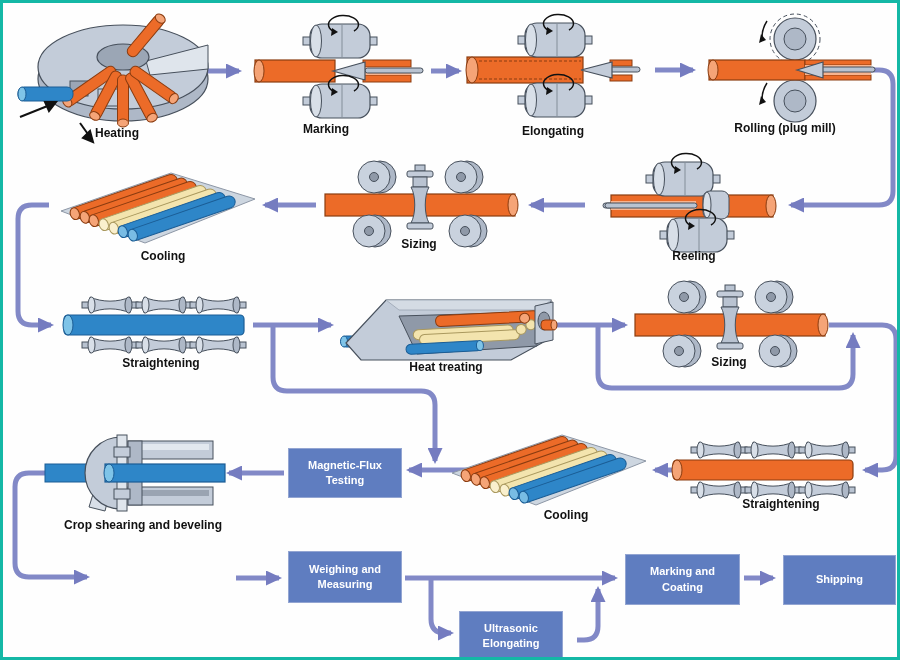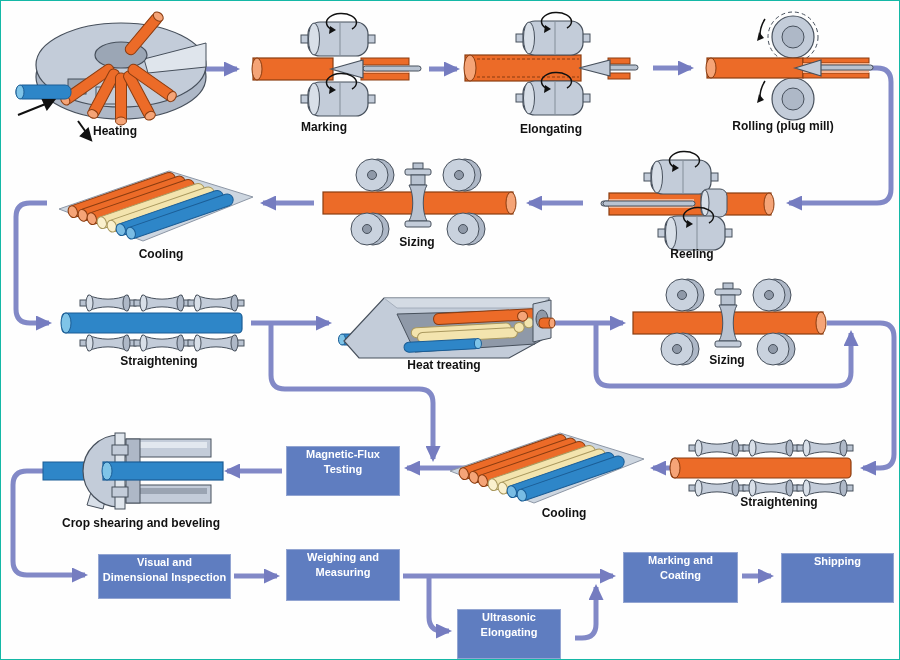--- a/index.html
+++ b/index.html
@@ -1,30 +1,30 @@
 <!DOCTYPE html>
 <html><head>
 <meta charset="utf-8">
 <style>
   html,body{margin:0;padding:0;background:#ffffff;}
   #canvas{
     position:relative;width:900px;height:660px;background:#fefefe;
-    border:1px solid #14b8a6;box-sizing:border-box;overflow:hidden;
+    border:3px solid #14b8a6;box-sizing:border-box;overflow:hidden;
     font-family:"Liberation Sans",sans-serif;
   }
   svg.st{position:absolute;overflow:visible;}
   #connector-layer{position:absolute;left:0;top:0;}
   .st-label{
     position:absolute;width:160px;text-align:center;
     font-size:12px;font-weight:bold;color:#111;letter-spacing:0;
   }
   .pbox{
     position:absolute;background:#5f7dc0;border:1px solid #93a5d2;
     color:#ffffff;font-weight:bold;font-size:11px;line-height:1.4;
-    display:flex;flex-direction:column;align-items:center;justify-content:flex-start;
+    display:flex;flex-direction:column;align-items:center;justify-content:center;
     text-align:center;box-sizing:border-box;
   }
 </style>
 </head>
 <body>
 
 <div id="canvas">
 
   <svg width="0" height="0" style="position:absolute" aria-hidden="true">
     <defs>
@@ -317,24 +317,20 @@
   <div class="st-label" style="left:363px;top:357px">Heat treating</div>
   <div class="st-label" style="left:646px;top:352px">Sizing</div>
   <div class="st-label" style="left:698px;top:494px">Straightening</div>
   <div class="st-label" style="left:483px;top:505px">Cooling</div>
   <div class="st-label" style="left:30px;top:515px;width:220px">Crop shearing and beveling</div>
 
   <div class="pbox" style="left:285px;top:445px;width:114px;height:50px">
     <span>Magnetic-Flux</span>
     <span>Testing</span>
   </div>
-  <div class="pbox" style="left:97px;top:553px;width:133px;height:45px">
-    <span>Visual and</span>
-    <span>Dimensional Inspection</span>
-  </div>
   <div class="pbox" style="left:285px;top:548px;width:114px;height:52px">
     <span>Weighing and</span>
     <span>Measuring</span>
   </div>
   <div class="pbox" style="left:456px;top:608px;width:104px;height:50px">
     <span>Ultrasonic</span>
     <span>Elongating</span>
   </div>
   <div class="pbox" style="left:622px;top:551px;width:115px;height:51px">
     <span>Marking and</span>

